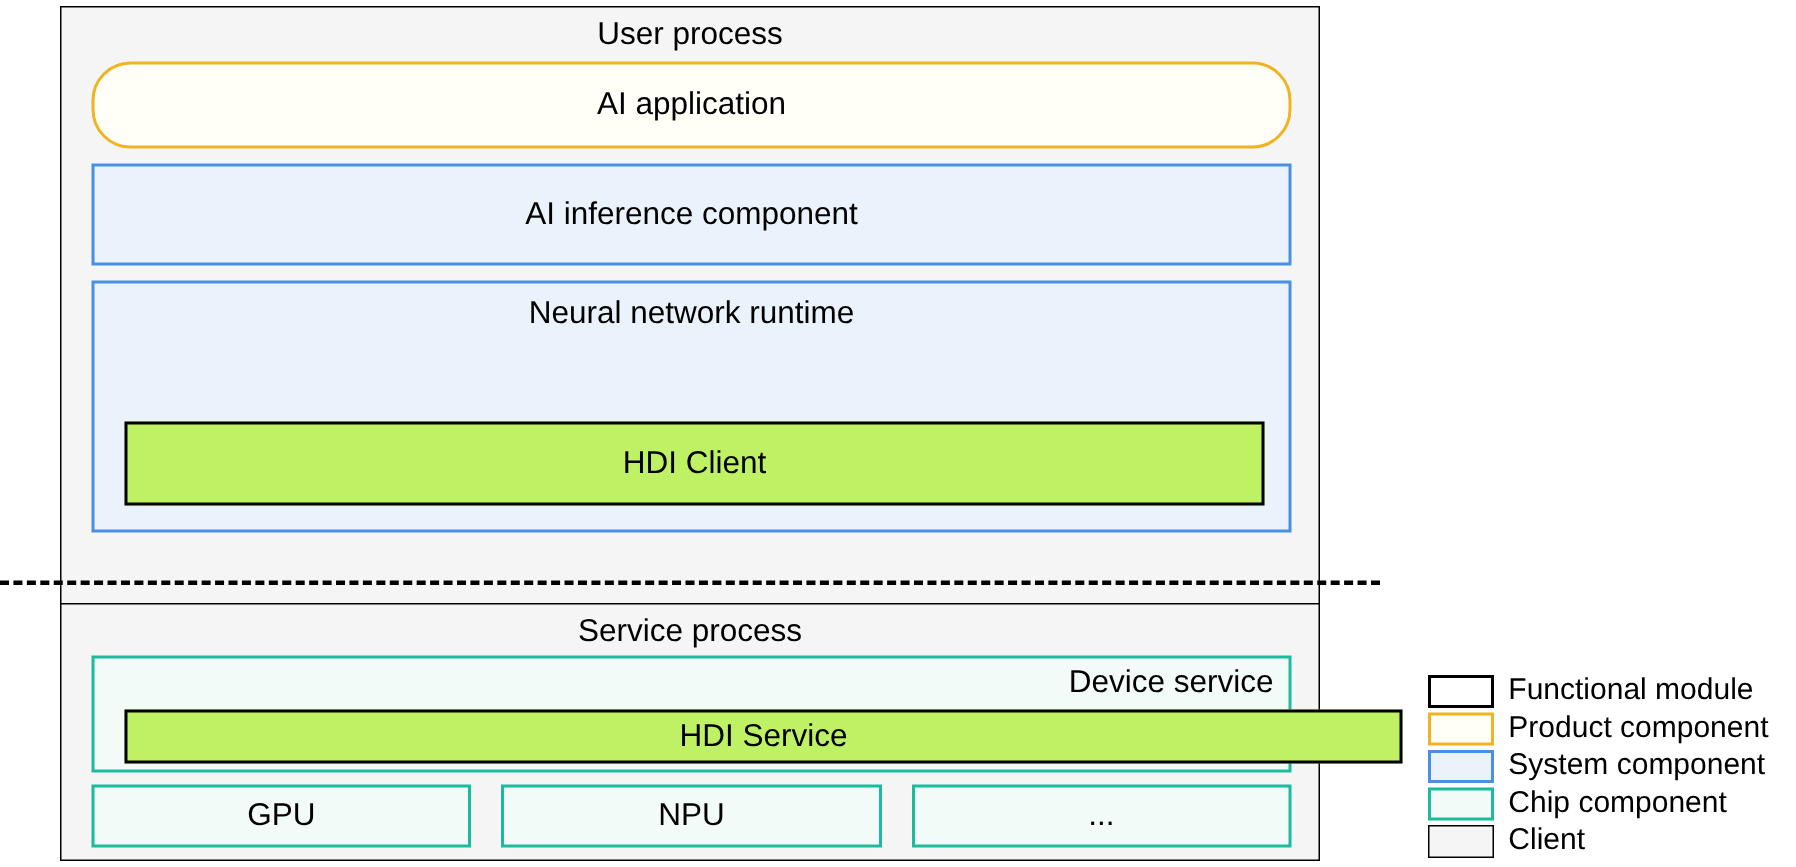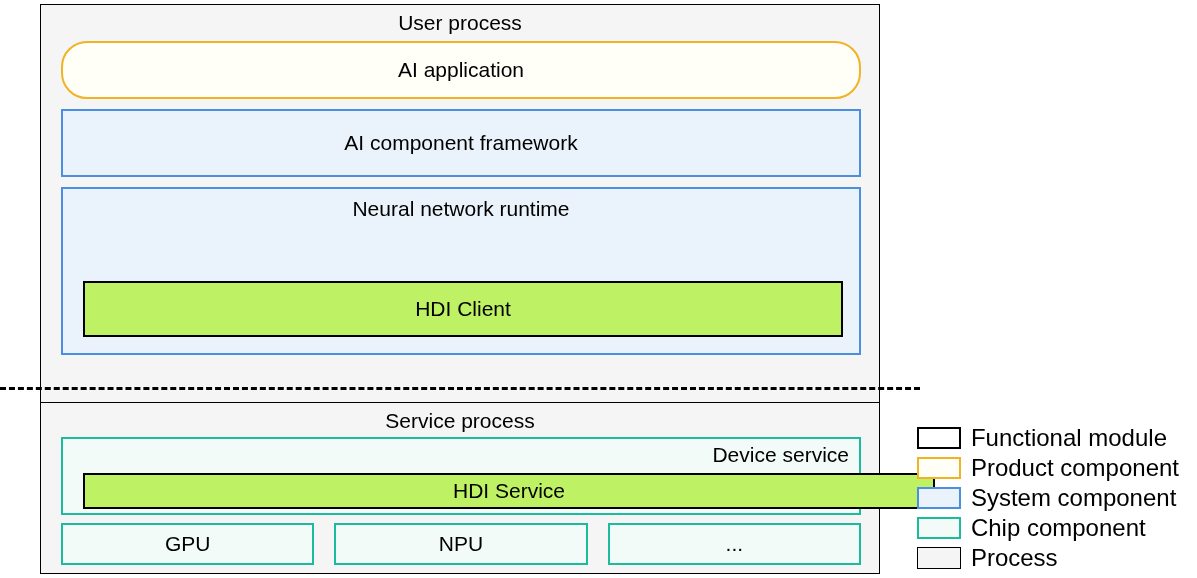--- a/index.html
+++ b/index.html
@@ -151,21 +151,21 @@
     top: 387px;
     width: 920px;
     border-top: 3px dashed #000;
   }
 
   
   .legend {
     position: absolute;
     right: 18px;
     bottom: 4px;
-    font-size: 24px;
+    font-size: 20px;
     color: #000;
   }
   .legend-row {
     display: flex;
     align-items: center;
     margin-bottom: 2px;
   }
   .legend-swatch {
     width: 44px;
     height: 22px;
@@ -185,21 +185,21 @@
 <div class="canvas">
 
   <div class="process-box user-process">
     <div class="process-title">User process</div>
 
     <div class="component product ai-app">
       <span>AI application</span>
     </div>
 
     <div class="component system ai-framework">
-      <span>AI component framework</span>
+      <span>AI inference component</span>
     </div>
 
     <div class="component system nn-runtime">
       <span class="label">Neural network runtime</span>
       <div class="component functional hdi-client">
         <span>HDI Client</span>
       </div>
     </div>
   </div>
 
@@ -240,17 +240,17 @@
     <div class="legend-row">
       <div class="legend-swatch sw-system"></div>
       <span>System component</span>
     </div>
     <div class="legend-row">
       <div class="legend-swatch sw-chip"></div>
       <span>Chip component</span>
     </div>
     <div class="legend-row">
       <div class="legend-swatch sw-process"></div>
-      <span>Process</span>
+      <span>Client</span>
     </div>
   </div>
 
 </div>
 
 </body></html>

